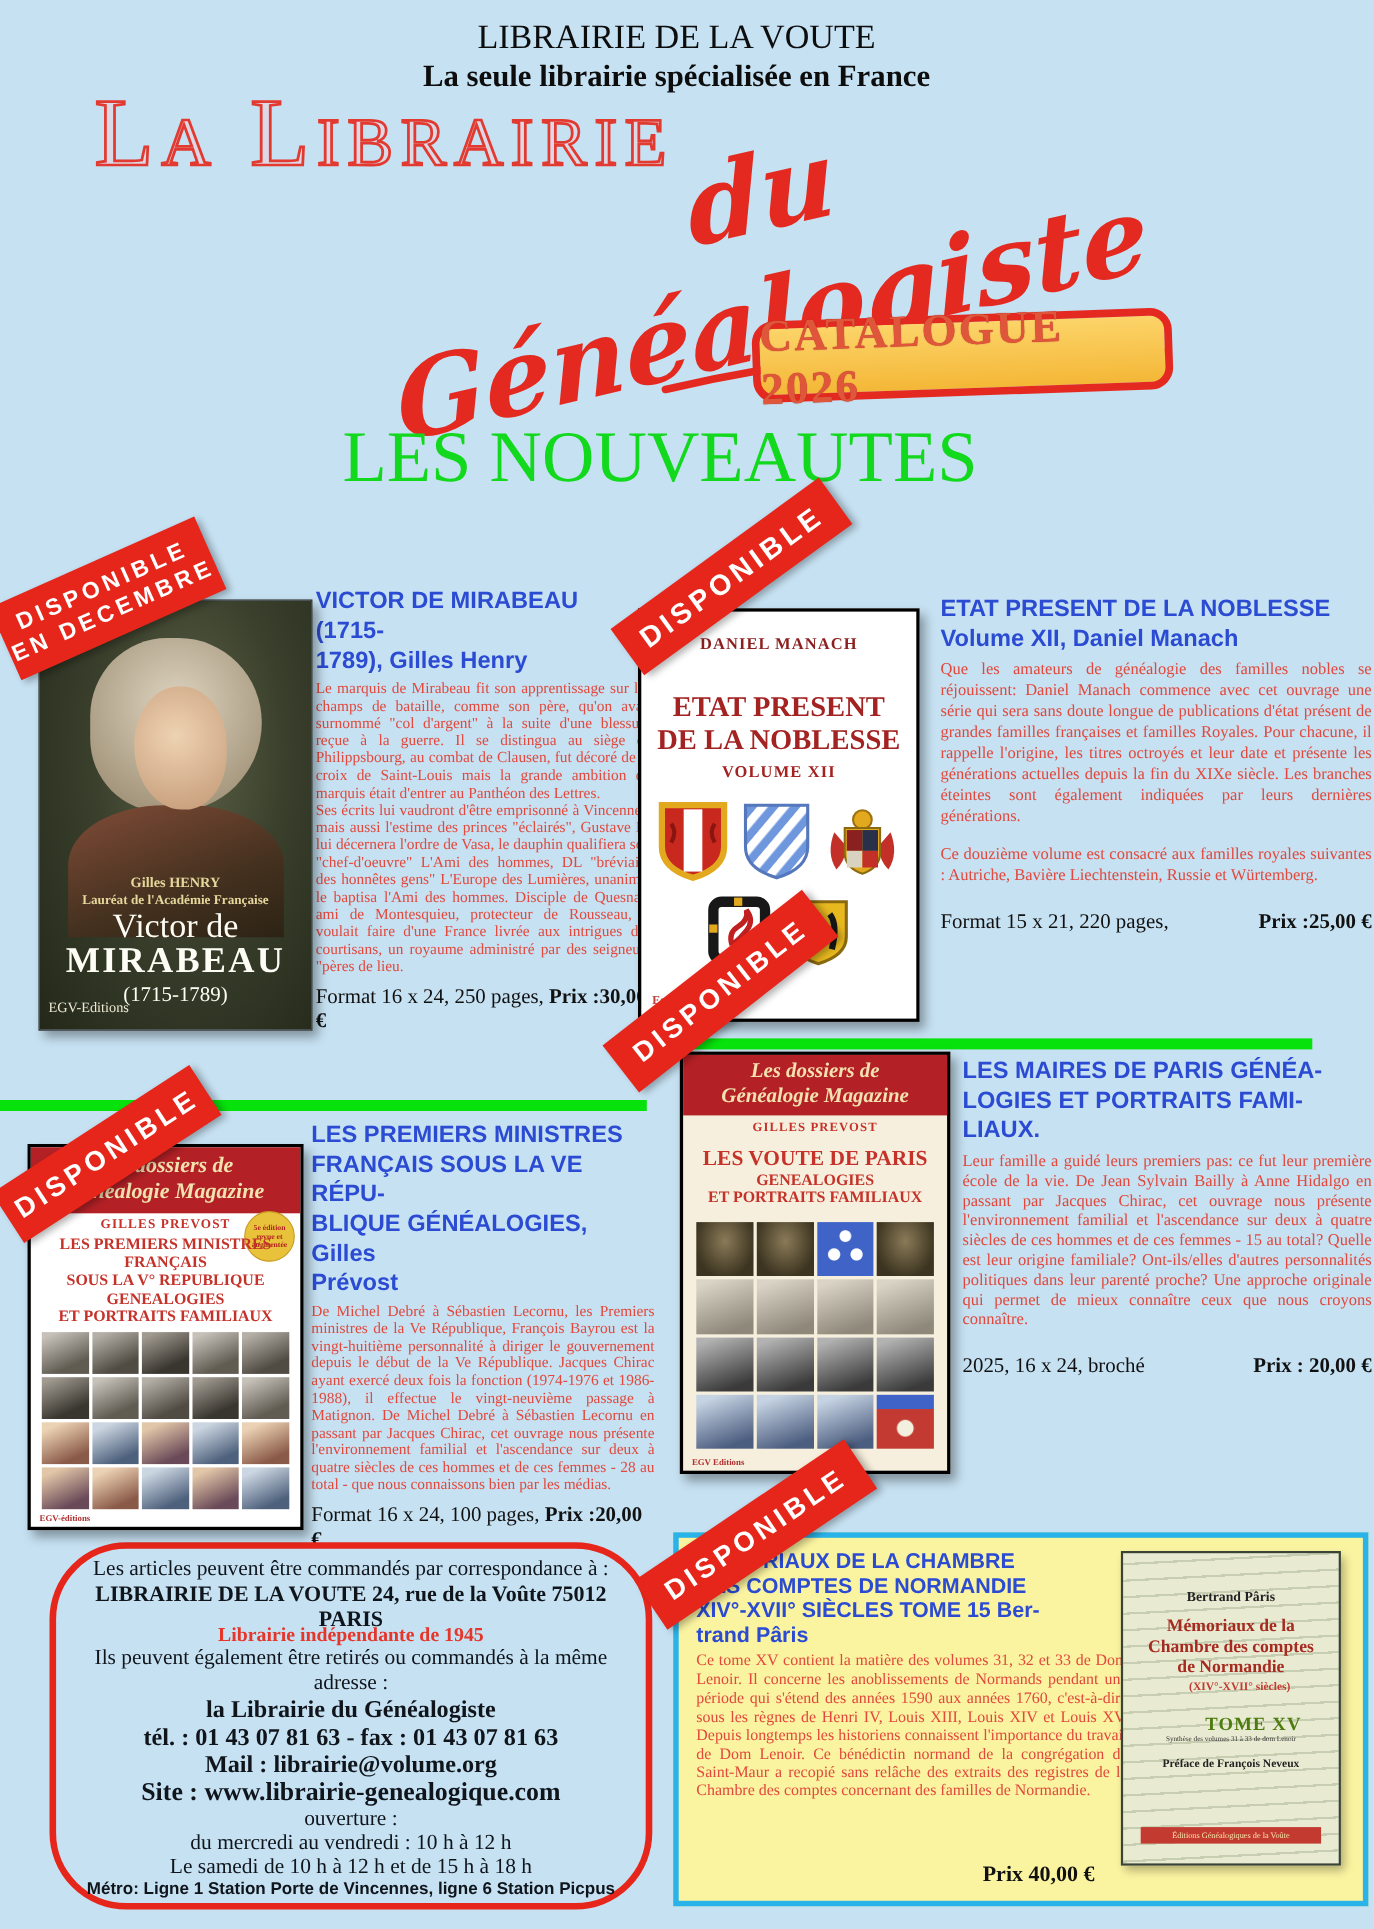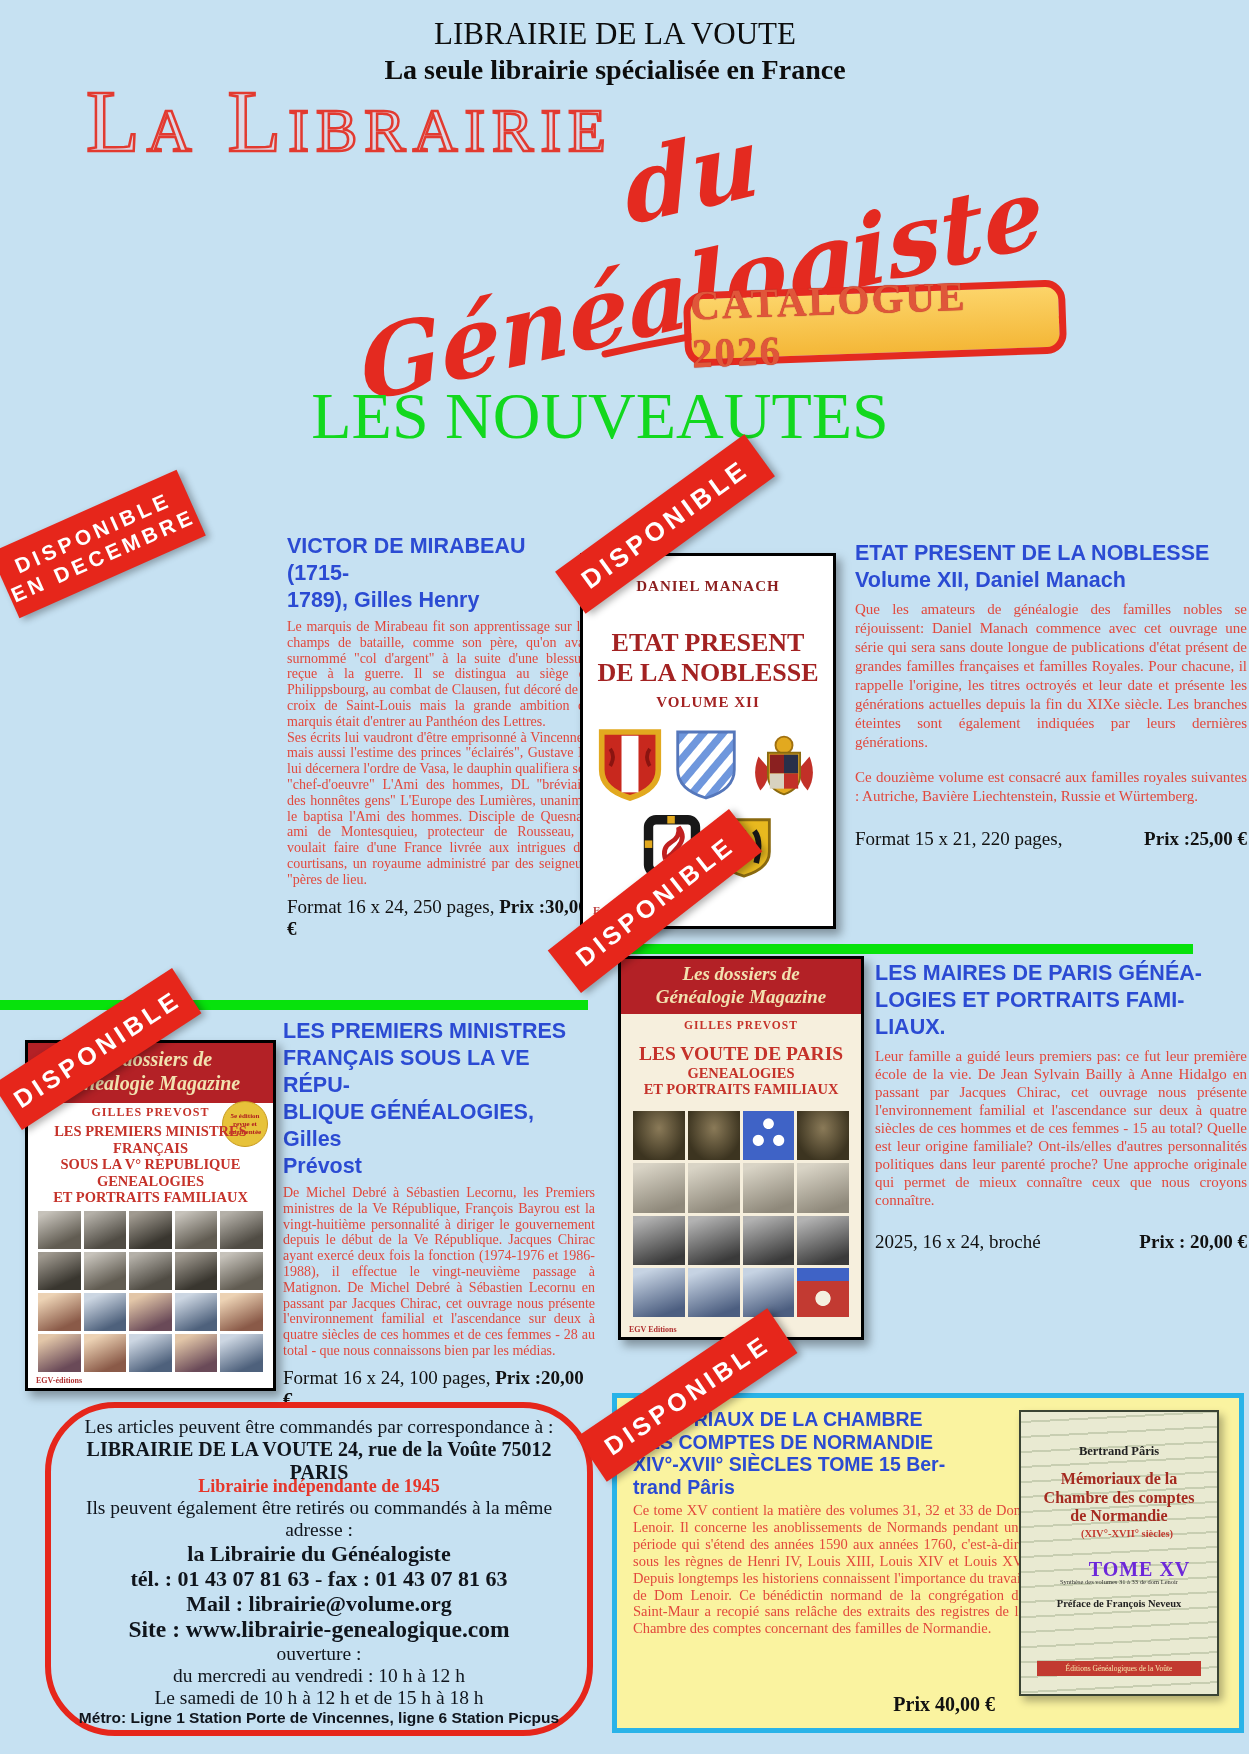--- a/index.html
+++ b/index.html
@@ -152,21 +152,21 @@
       line-height:16.9px;text-align:justify;}
   .mem-price{position:absolute;right:244px;bottom:12px;color:#111;font-size:20px;font-weight:bold;}
   .cover-memoriaux{position:absolute;right:20px;top:12px;width:196px;height:282px;border:2px solid #3a4434;
       background:#e9ead2;box-shadow:4px 5px 8px rgba(0,0,0,.3);}
   .cover-memoriaux::before{content:"";position:absolute;inset:0;
       background:repeating-linear-gradient(177deg,transparent 0 9px,rgba(80,105,60,.22) 9px 11px,transparent 11px 15px);}
   .mem-author{left:0;right:0;top:32px;text-align:center;color:#222;font-size:12.5px;font-weight:bold;}
   .mem-cov-title{left:0;right:0;top:58px;text-align:center;color:#a52a20;font-weight:bold;
       font-size:16px;line-height:18.5px;}
   .mem-sub{left:16px;right:0;top:116px;text-align:center;color:#c23a30;font-size:10.5px;font-weight:bold;}
-  .mem-tome{left:0;right:0;top:146px;text-align:center;color:#6d28d9;font-size:20px;font-weight:bold;letter-spacing:1px;margin-left:41px;}
+  .mem-tome{left:0;right:0;top:146px;text-align:center;color:#4d7c0f;font-size:17px;font-weight:bold;letter-spacing:1px;margin-left:41px;}
   .mem-note{left:0;right:0;top:166px;text-align:center;color:#333;font-size:6.5px;}
   .mem-preface{left:0;right:0;top:186px;text-align:center;color:#222;font-size:10.5px;font-weight:bold;}
   .mem-pubband{position:absolute;left:16px;right:16px;bottom:18px;height:15px;background:#c23a30;
       color:#f7e7ac;font-size:7.5px;display:flex;align-items:center;justify-content:center;}
 </style>
 </head>
 <body>
 
 <div class="page">
 
@@ -177,20 +177,31 @@
   <svg class="abs flourish" viewBox="0 0 470 80">
     <path d="M5,62 Q240,8 462,28" stroke="#e42a20" stroke-width="7" fill="none" stroke-linecap="round"></path>
   </svg>
   <div class="abs badge">CATALOGUE 2026</div>
 
   <div class="abs section-title">LES NOUVEAUTES</div>
 
   <div class="abs bar bar-right"></div>
   <div class="abs bar bar-left"></div>
 
+  <div class="abs cover cover-mirabeau">
+    <div class="wig"></div>
+    <div class="coat"></div>
+    <div class="face"></div>
+    <div class="abs mira-author">Gilles HENRY</div>
+    <div class="abs mira-sub">Lauréat de l'Académie Française</div>
+    <div class="abs mira-t1">Victor de</div>
+    <div class="abs mira-t2">MIRABEAU</div>
+    <div class="abs mira-dates">(1715-1789)</div>
+    <div class="abs mira-pub">EGV-Editions</div>
+  </div>
   <div class="abs banner banner-mirabeau lines">DISPONIBLE
 EN DECEMBRE</div>
 
   <div class="abs col-mirabeau">
     <div class="btitle lines">VICTOR DE MIRABEAU (1715-
 1789), Gilles Henry</div>
     <div class="bbody">
       <p>Le marquis de Mirabeau fit son apprentissage sur les champs de bataille, comme son père, qu'on avait surnommé "col d'argent" à la suite d'une blessure reçue à la guerre. Il se distingua au siège de Philippsbourg, au combat de Clausen, fut décoré de la croix de Saint-Louis mais la grande ambition du marquis était d'entrer au Panthéon des Lettres.</p>
       <p>Ses écrits lui vaudront d'être emprisonné à Vincennes, mais aussi l'estime des princes "éclairés", Gustave III lui décernera l'ordre de Vasa, le dauphin qualifiera son "chef-d'oeuvre" L'Ami des hommes, DL "bréviaire des honnêtes gens" L'Europe des Lumières, unanime, le baptisa l'Ami des hommes. Disciple de Quesnay, ami de Montesquieu, protecteur de Rousseau, il voulait faire d'une France livrée aux intrigues des courtisans, un royaume administré par des seigneurs "pères de lieu.</p>
     </div>

